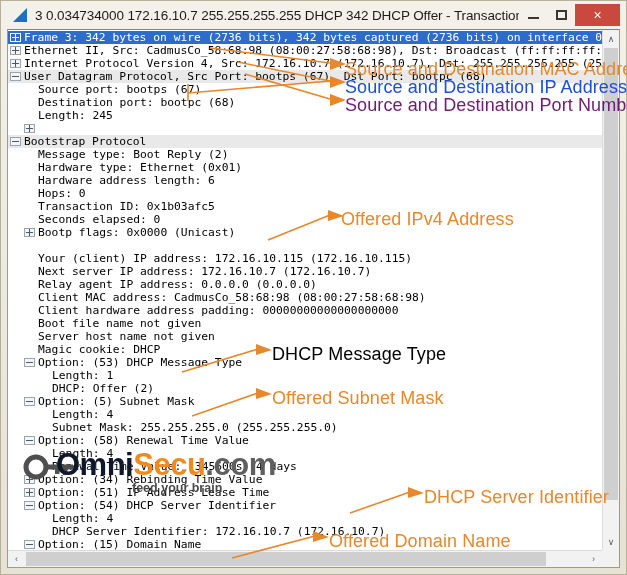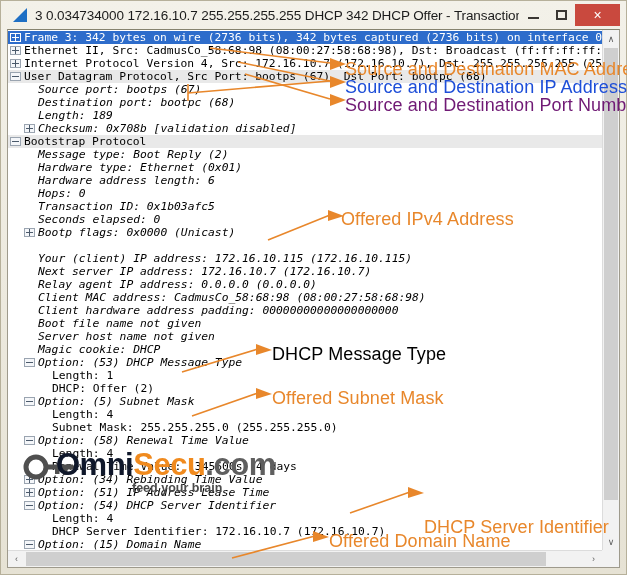--- a/index.html
+++ b/index.html
@@ -156,21 +156,21 @@
     position: absolute;
     left: 4px; top: 0px;
     width: 1px; height: 7px;
     background: #4b5a6b;
   }
   .row.sel .tog { border-color: #ffffff; background: #2d6ccb; }
   .row.sel .tog::before { background: #ffffff; }
   .row.sel .tog.plus::after { background: #ffffff; }
   .tog.none { border: none; background: transparent; }
   .tog.none::before, .tog.none::after { display: none; }
-  .ind1 { padding-left: 16px; font-style: italic; }
+  .ind1 { padding-left: 16px; }
   .ind2 { padding-left: 30px; }
 
   
   .vscroll {
     position: absolute;
     right: 0; top: 0;
     width: 17px; bottom: 17px;
     background: #f2f2f2;
     border-left: 1px solid #dcdcdc;
     box-sizing: border-box;
@@ -319,25 +319,24 @@
             <div class="row ind1">
               <span class="tog none"></span>
               <span class="txt">Source port: bootps (67)</span>
             </div>
             <div class="row ind1">
               <span class="tog none"></span>
               <span class="txt">Destination port: bootpc (68)</span>
             </div>
             <div class="row ind1">
               <span class="tog none"></span>
-              <span class="txt">Length: 189</span>
-            </div>
-            <div class="row ind1">
-              <span class="tog plus"></span>
-              <span class="txt">Checksum: 0x708b [validation disabled]</span>
+              <span class="txt">Length: 245</span>
+            </div>
+            <div class="row ind1">
+              <span class="tog plus"></span>
             </div>
             <div class="row ind0 shade">
               <span class="tog minus"></span>
               <span class="txt">Bootstrap Protocol</span>
             </div>
             <div class="row ind1">
               <span class="tog none"></span>
               <span class="txt">Message type: Boot Reply (2)</span>
             </div>
             <div class="row ind1">
@@ -522,17 +521,17 @@
         <polygon points="313,531 329,537 313,542"></polygon>
       </g>
     </svg>
     <div id="anno-labels">
         <div class="anno-label" style="left: 345px; top: 59px; color: rgb(232, 135, 43);">Source and Destination MAC Addresses</div>
         <div class="anno-label" style="left: 345px; top: 77px; color: #1d4ed8; text-align: center;">Source and Destination IP Addresses</div>
         <div class="anno-label" style="left: 345px; top: 95px; color: #701a75;">Source and Destination Port Numbers</div>
         <div class="anno-label" style="left: 341px; top: 209px; color: rgb(232, 135, 43);">Offered IPv4 Address</div>
         <div class="anno-label" style="left: 272px; top: 344px; color: #000000;">DHCP Message Type</div>
         <div class="anno-label" style="left: 272px; top: 388px; color: rgb(232, 135, 43);">Offered Subnet Mask</div>
-        <div class="anno-label" style="left: 424px; top: 487px; color: rgb(232, 135, 43); margin-top: 30px;">DHCP Server Identifier</div>
+        <div class="anno-label" style="left: 424px; top: 487px; color: rgb(232, 135, 43);">DHCP Server Identifier</div>
         <div class="anno-label" style="left: 329px; top: 531px; color: rgb(232, 135, 43);">Offered Domain Name</div>
       </div>
   </div>
 </div>
 
 </body></html>

